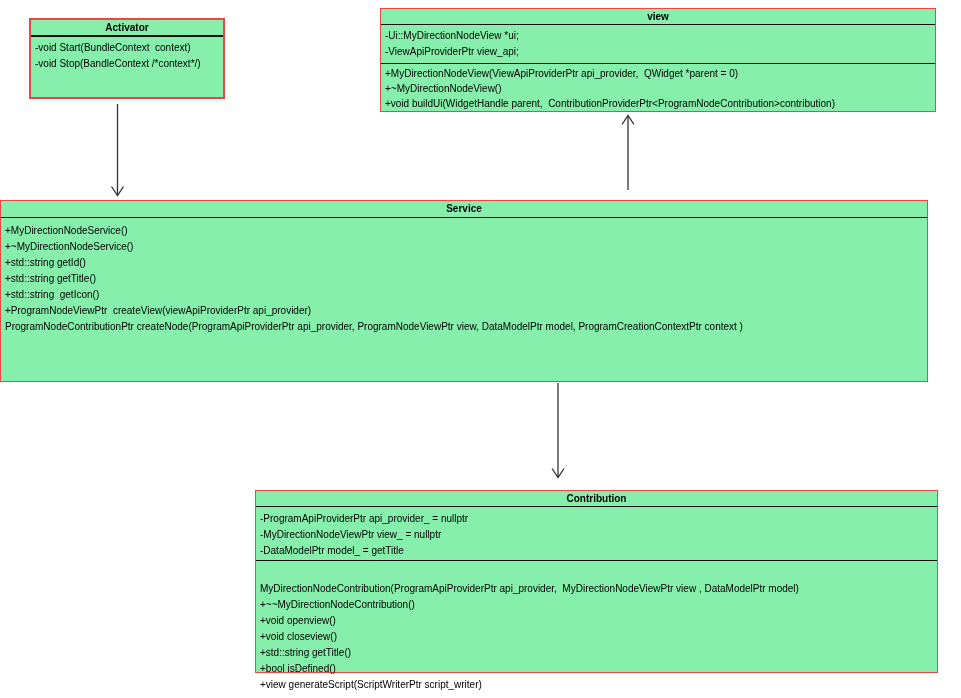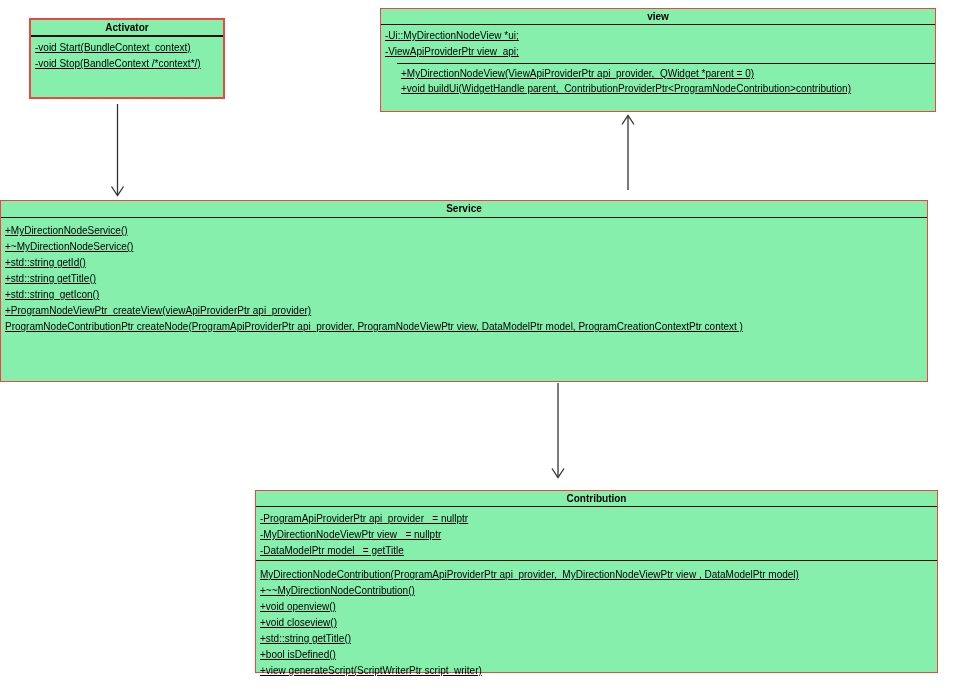--- a/index.html
+++ b/index.html
@@ -31,44 +31,43 @@
     border-bottom: 1px solid #101010;
     line-height: 15px;
     height: 16px;
     box-sizing: border-box;
     overflow: hidden;
   }
   .compartment {
     padding: 3px 4px 0 4px;
     box-sizing: border-box;
     overflow: hidden;
-    text-decoration: underline;
   }
   .compartment.divided { border-top: 1px solid #101010; }
   .member {
     white-space: pre;
     line-height: 16px;
     height: 16px;
   }
   
   #box-activator { left: 29px; top: 18px; width: 196px; height: 81px; border-width: 2px; }
   #box-activator .uml-title { height: 17px; line-height: 16px; border-bottom-width: 2px; }
   
   #box-view { left: 380px; top: 8px; width: 556px; height: 104px; }
   #box-view .attrs { height: 38px; }
-  #box-view .methods { padding-top: 2px; margin-left: 16px; }
+  #box-view .methods { padding-top: 2px; }
   #box-view .methods .member { line-height: 15px; height: 15px; }
   
   #box-service { left: 0; top: 200px; width: 928px; height: 182px; }
   #box-service .uml-title { height: 17px; line-height: 16px; }
   #box-service .methods { padding-top: 5px; }
   
   #box-contribution { left: 255px; top: 490px; width: 683px; height: 183px; }
   #box-contribution .attrs { height: 53px; padding-top: 4px; }
-  #box-contribution .methods { padding-top: 6px; }
+  #box-contribution .methods { padding-top: 20px; }
   
   #arrow-layer {
     position: absolute;
     left: 0; top: 0;
     width: 961px; height: 698px;
     pointer-events: none;
   }
   #arrow-layer path, #arrow-layer polyline {
     stroke: #333333;
     stroke-width: 1.3;
@@ -89,20 +88,21 @@
   </div>
 
   <div class="uml-class" id="box-view">
     <div class="uml-title">view</div>
     <div class="compartment attrs">
       <div class="member">-Ui::MyDirectionNodeView *ui;</div>
       <div class="member">-ViewApiProviderPtr view_api;</div>
     </div>
     <div class="compartment methods divided">
       <div class="member">+MyDirectionNodeView(ViewApiProviderPtr api_provider,  QWidget *parent = 0)</div>
+      <div class="member">+~MyDirectionNodeView()</div>
       <div class="member">+void buildUi(WidgetHandle parent,  ContributionProviderPtr&lt;ProgramNodeContribution&gt;contribution)</div>
     </div>
   </div>
 
   <div class="uml-class" id="box-service">
     <div class="uml-title">Service</div>
     <div class="compartment methods">
       <div class="member">+MyDirectionNodeService()</div>
       <div class="member">+~MyDirectionNodeService()</div>
       <div class="member">+std::string getId()</div>

